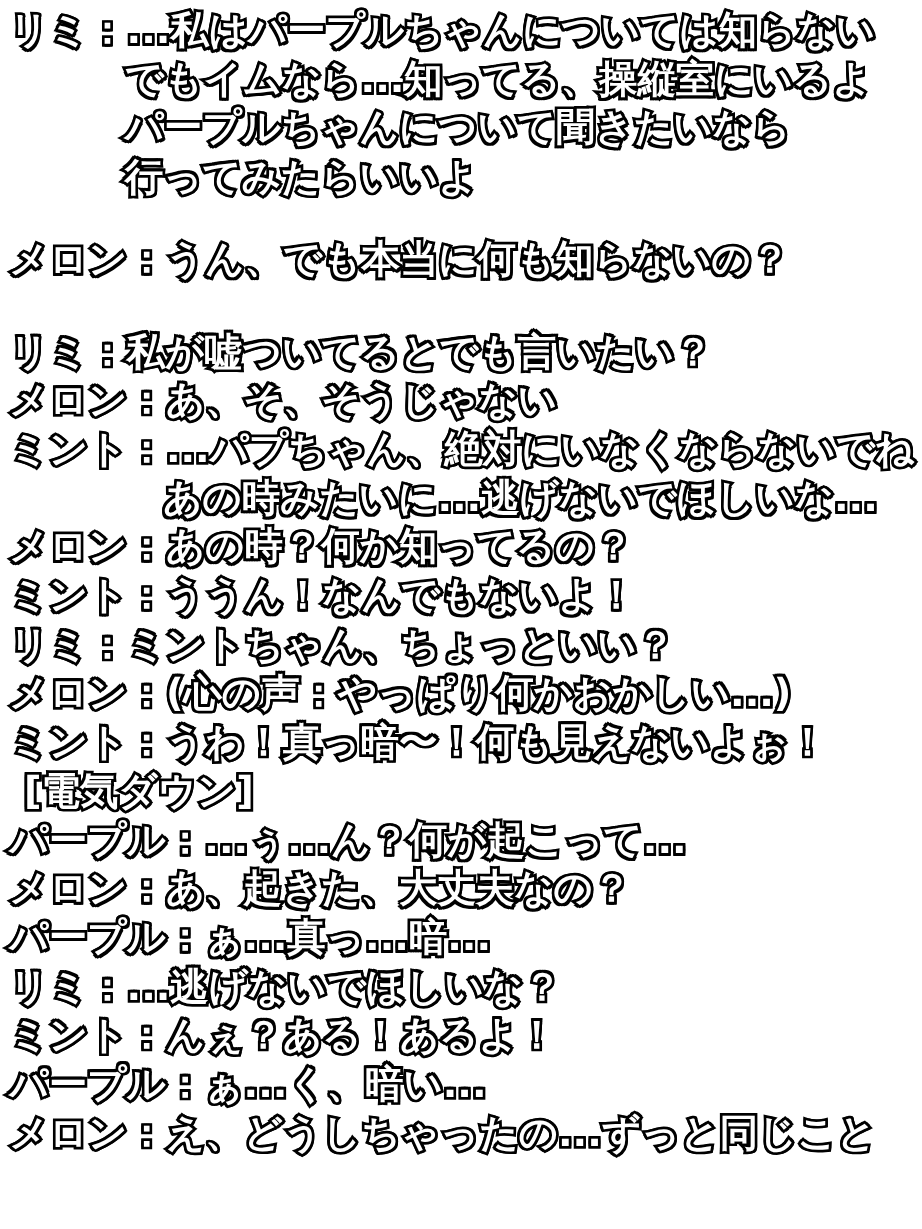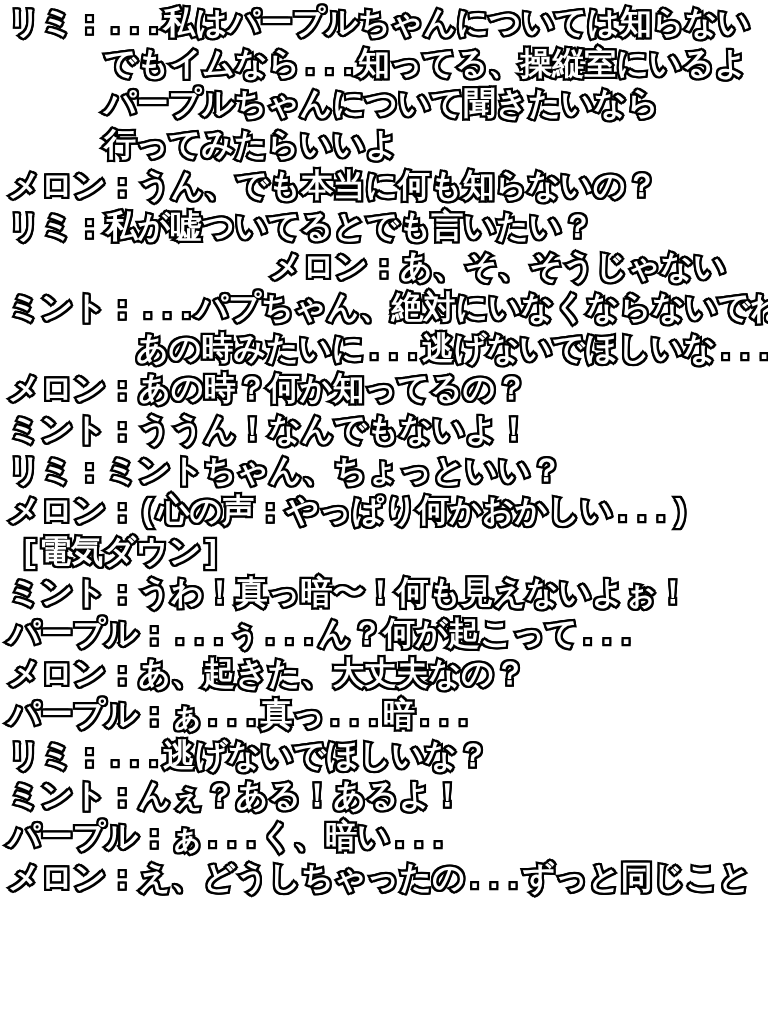--- a/index.html
+++ b/index.html
@@ -8,51 +8,50 @@
     width: 768px;
     height: 1024px;
     overflow: hidden;
     font-family: "DejaVu Sans", "Liberation Sans", sans-serif;
   }
   .page {
     width: 728px;
     height: 1024px;
     box-sizing: border-box;
     padding: 5px 2px 0 8px;
-    font-family: Liberation Mono, monospace;
   }
   .dialogue {
     font-size: 32px;
     line-height: 40.7px;
     font-weight: 700;
     letter-spacing: 0px;
     
     paint-order: stroke fill;
     -webkit-text-stroke: 4.5px #000;
     white-space: nowrap;
   }
   .entry { white-space: nowrap; }
   .stage { padding-left: 12px; }
 </style>
 </head>
 <body style="background: rgb(255, 255, 255);">
 
 <main class="page">
   <div class="dialogue" style="color: rgb(255, 255, 255); -webkit-text-stroke: 4.5px rgb(0, 0, 0); text-shadow: rgb(0, 0, 0) -2px -2px 0px, rgb(0, 0, 0) 2px -2px 0px, rgb(0, 0, 0) -2px 2px 0px, rgb(0, 0, 0) 2px 2px 0px, rgb(0, 0, 0) -2px 0px 0px, rgb(0, 0, 0) 2px 0px 0px, rgb(0, 0, 0) 0px -2px 0px, rgb(0, 0, 0) 0px 2px 0px;">
       <div class="entry" style="padding-left: 96px; text-indent: -96px;">リミ：...私はパープルちゃんについては知らない<br>でもイムなら...知ってる、操縦室にいるよ<br>パープルちゃんについて聞きたいなら<br>行ってみたらいいよ</div>
-      <div class="entry" style="padding-left: 128px; text-indent: -128px;">メロン：うん、でも本当に何も知らないの？</div>
-      <div class="entry" style="padding-left: 96px; text-indent: -96px;">リミ：私が嘘ついてるとでも言いたい？</div>
-      <div class="entry" style="padding-left: 128px; text-indent: -128px; text-align: right;">メロン：あ、そ、そうじゃない</div>
+      <div class="entry" style="padding-left: 128px; text-indent: -128px; margin-top: 28px;">メロン：うん、でも本当に何も知らないの？</div>
+      <div class="entry" style="padding-left: 96px; text-indent: -96px; margin-top: 36px;">リミ：私が嘘ついてるとでも言いたい？</div>
+      <div class="entry" style="padding-left: 128px; text-indent: -128px;">メロン：あ、そ、そうじゃない</div>
       <div class="entry" style="padding-left: 128px; text-indent: -128px; text-align: center;">ミント：...パプちゃん、絶対にいなくならないでね<br>あの時みたいに...逃げないでほしいな...</div>
       <div class="entry" style="padding-left: 128px; text-indent: -128px;">メロン：あの時？何か知ってるの？</div>
       <div class="entry" style="padding-left: 128px; text-indent: -128px;">ミント：ううん！なんでもないよ！</div>
       <div class="entry" style="padding-left: 96px; text-indent: -96px;">リミ：ミントちゃん、ちょっといい？</div>
       <div class="entry" style="padding-left: 128px; text-indent: -128px;">メロン：(心の声：やっぱり何かおかしい...)</div>
+      <div class="entry" style="padding-left: 128px; text-indent: -128px;">ミント：うわ！真っ暗〜！何も見えないよぉ！</div>
       <div class="entry stage">[電気ダウン]</div>
-      <div class="entry" style="padding-left: 128px; text-indent: -128px;">ミント：うわ！真っ暗〜！何も見えないよぉ！</div>
       <div class="entry" style="padding-left: 160px; text-indent: -160px;">パープル：...ぅ...ん？何が起こって...</div>
       <div class="entry" style="padding-left: 128px; text-indent: -128px;">メロン：あ、起きた、大丈夫なの？</div>
       <div class="entry" style="padding-left: 160px; text-indent: -160px;">パープル：ぁ...真っ...暗...</div>
       <div class="entry" style="padding-left: 96px; text-indent: -96px;">リミ：...逃げないでほしいな？</div>
       <div class="entry" style="padding-left: 128px; text-indent: -128px;">ミント：んぇ？ある！あるよ！</div>
       <div class="entry" style="padding-left: 160px; text-indent: -160px;">パープル：ぁ...く、暗い...</div>
       <div class="entry" style="padding-left: 128px; text-indent: -128px;">メロン：え、どうしちゃったの...ずっと同じこと</div>
     </div>
 </main>
 

